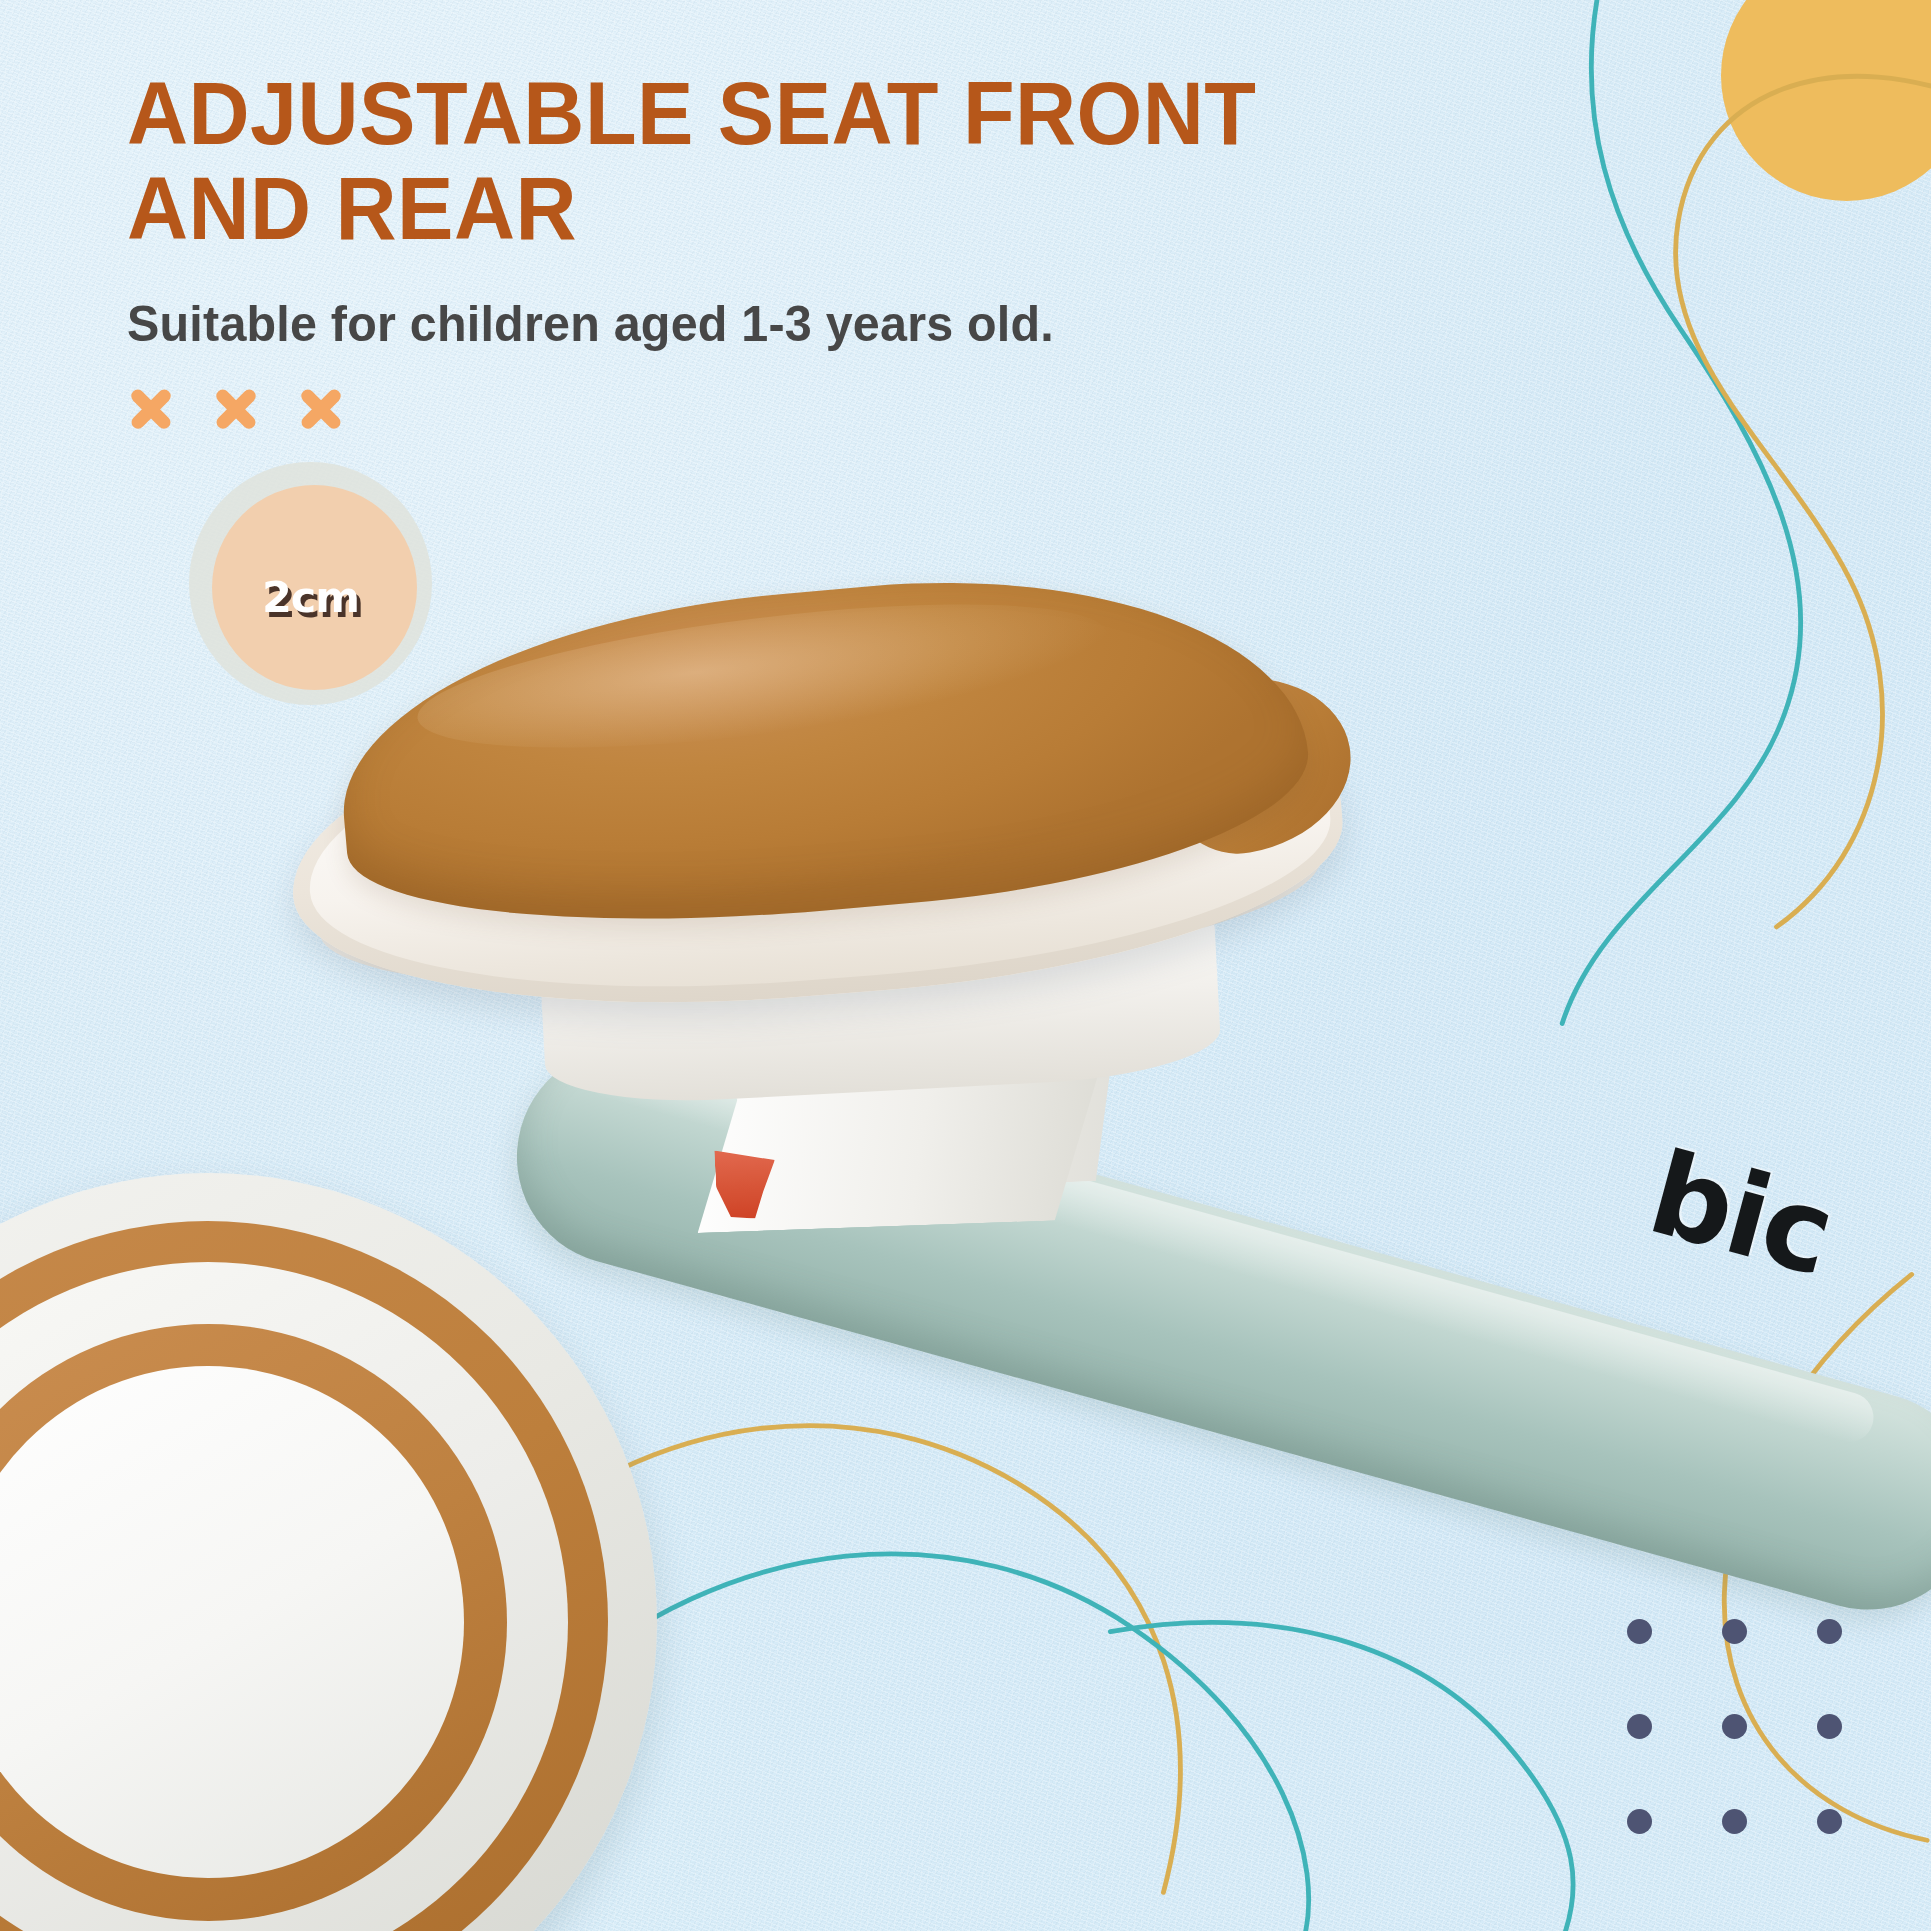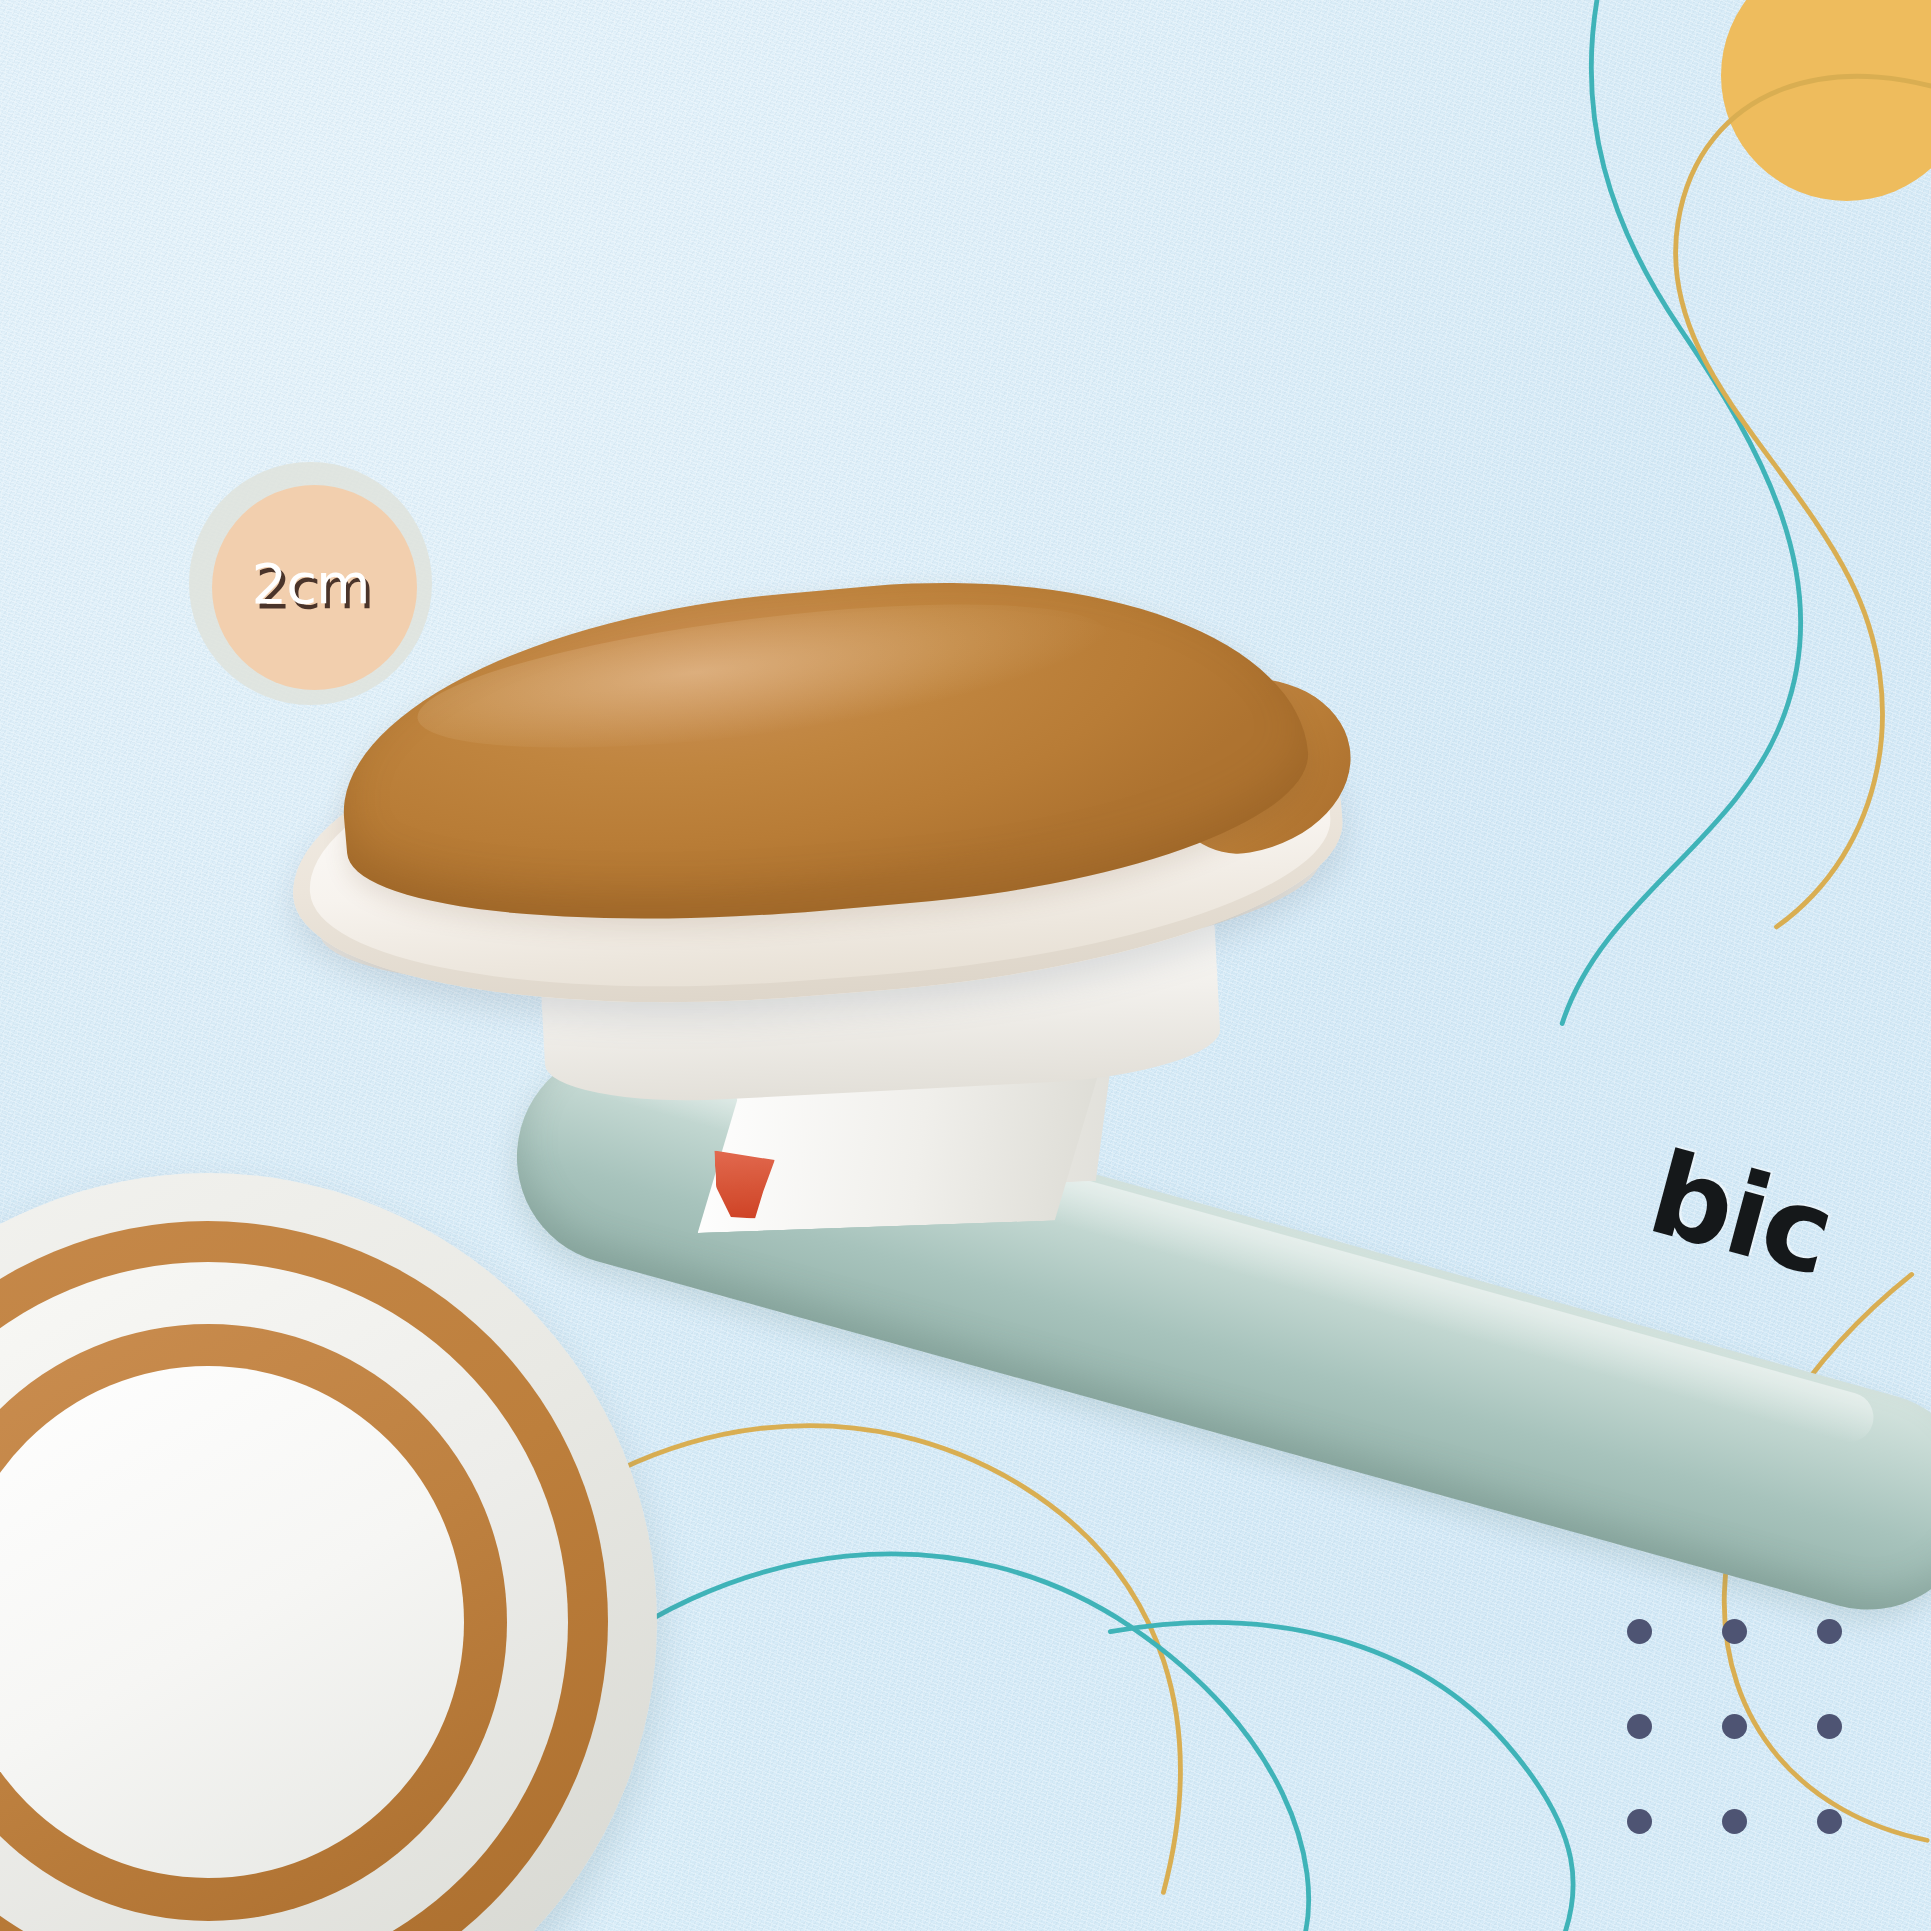--- a/index.html
+++ b/index.html
@@ -61,23 +61,23 @@
   #badge{position:absolute;left:189px;top:462px;width:243px;height:243px;}
   #badge-ring{
     position:absolute;left:0;top:0;width:243px;height:243px;border-radius:50%;
     background:#dfe3dc;opacity:.85;
   }
   #badge-fill{
     position:absolute;left:23px;top:23px;width:205px;height:205px;border-radius:50%;
     background:#f2cfae;
   }
   #badge-label{
-    position:absolute;left:0;top:0;width:243px;height:243px;
+    position:absolute;left:0;top:13px;width:243px;height:243px;
     display:flex;align-items:center;justify-content:center;
-    font-family:"DejaVu Sans",sans-serif;font-weight:400;font-size:56px;color:#ffffff;
+    font-family:"DejaVu Sans",sans-serif;font-weight:700;font-size:43px;color:#ffffff;
     text-shadow:3.9px 4.8px 0 #4a342a;letter-spacing:-1px;
   }
 
   
   #product{position:absolute;left:0;top:0;width:1931px;height:1931px;}
 
   
   #seat-rim{
     position:absolute;left:290px;top:676px;width:1052px;height:319px;
     background:linear-gradient(180deg,#f4efe8 0%,#ece5db 55%,#ded6ca 100%);
@@ -243,20 +243,39 @@
     <div id="seat-pad"></div>
     <div id="seat-pad-gloss"></div>
   </div>
 
   <div id="badge">
     <div id="badge-ring"></div>
     <div id="badge-fill"></div>
     <div id="badge-label">2cm</div>
   </div>
 
+  <div id="text-block">
+    <h1 id="headline">ADJUSTABLE SEAT FRONT
+AND REAR</h1>
+    <p id="subtitle">Suitable for children aged 1-3 years old.</p>
+    <div id="x-row">
+      <span class="x-mark">
+          <i></i>
+          <i></i>
+        </span>
+      <span class="x-mark">
+          <i></i>
+          <i></i>
+        </span>
+      <span class="x-mark">
+          <i></i>
+          <i></i>
+        </span>
+    </div>
+  </div>
 
   <div id="dot-grid">
     <span class="dot"></span>
     <span class="dot"></span>
     <span class="dot"></span>
     <span class="dot"></span>
     <span class="dot"></span>
     <span class="dot"></span>
     <span class="dot"></span>
     <span class="dot"></span>

